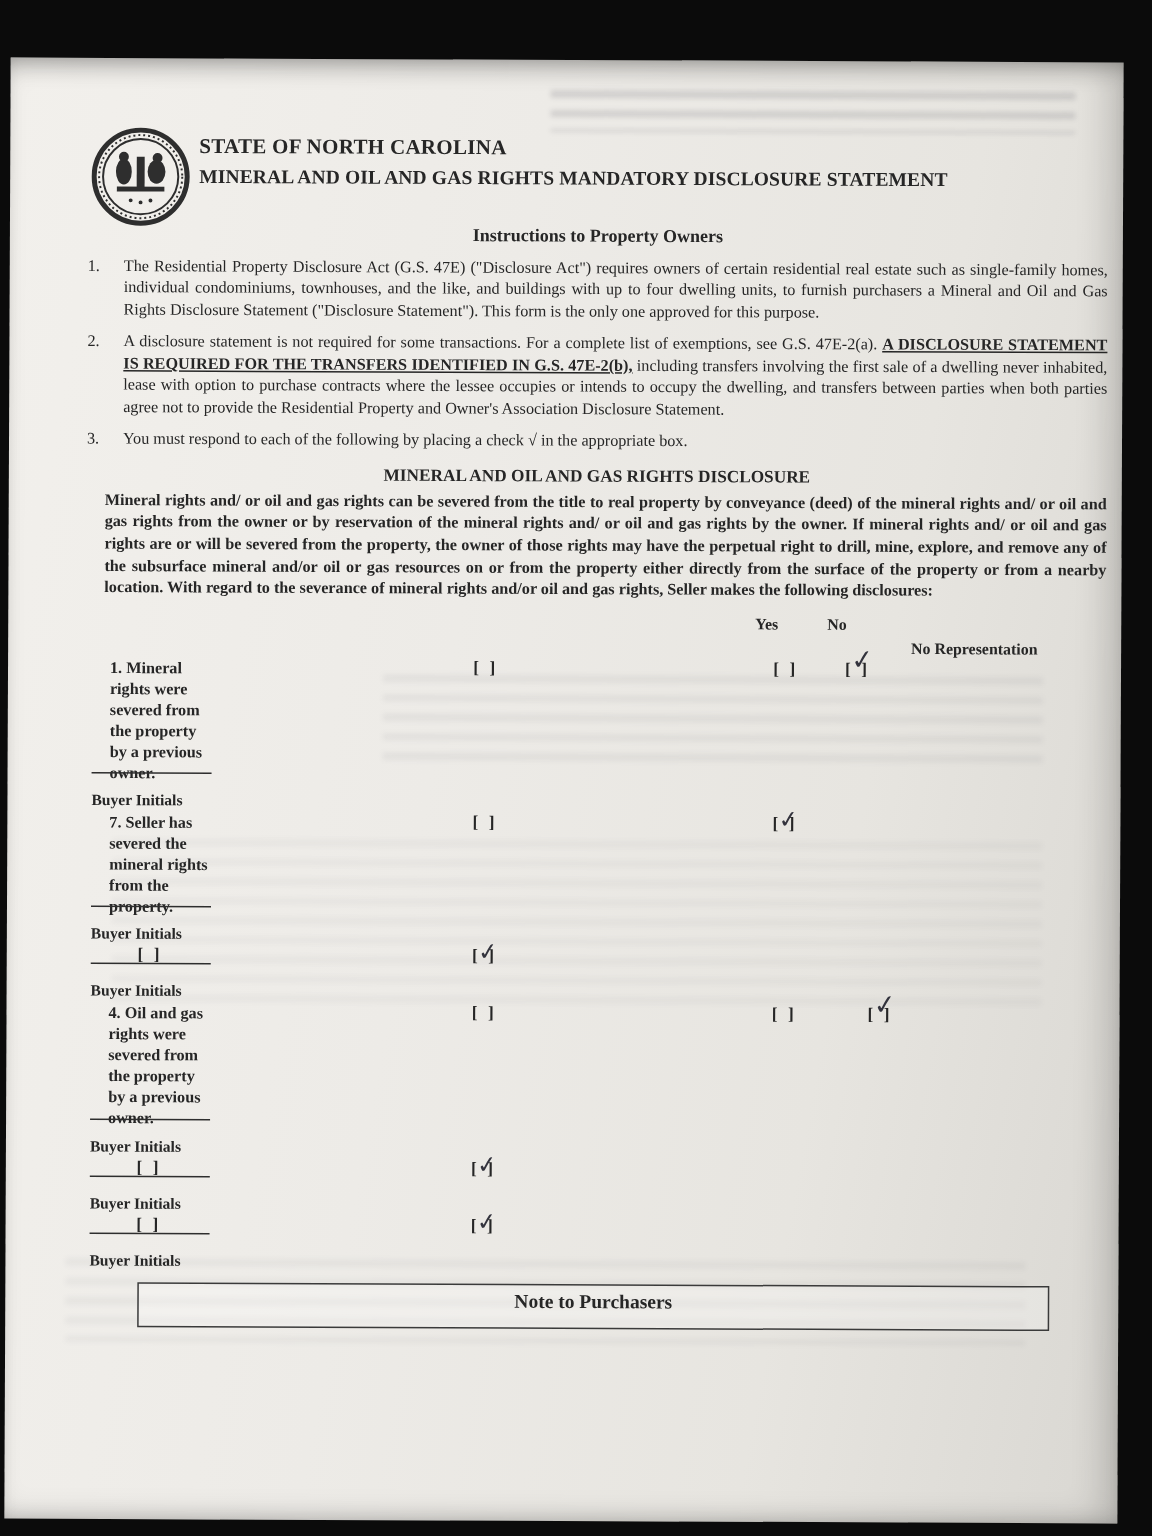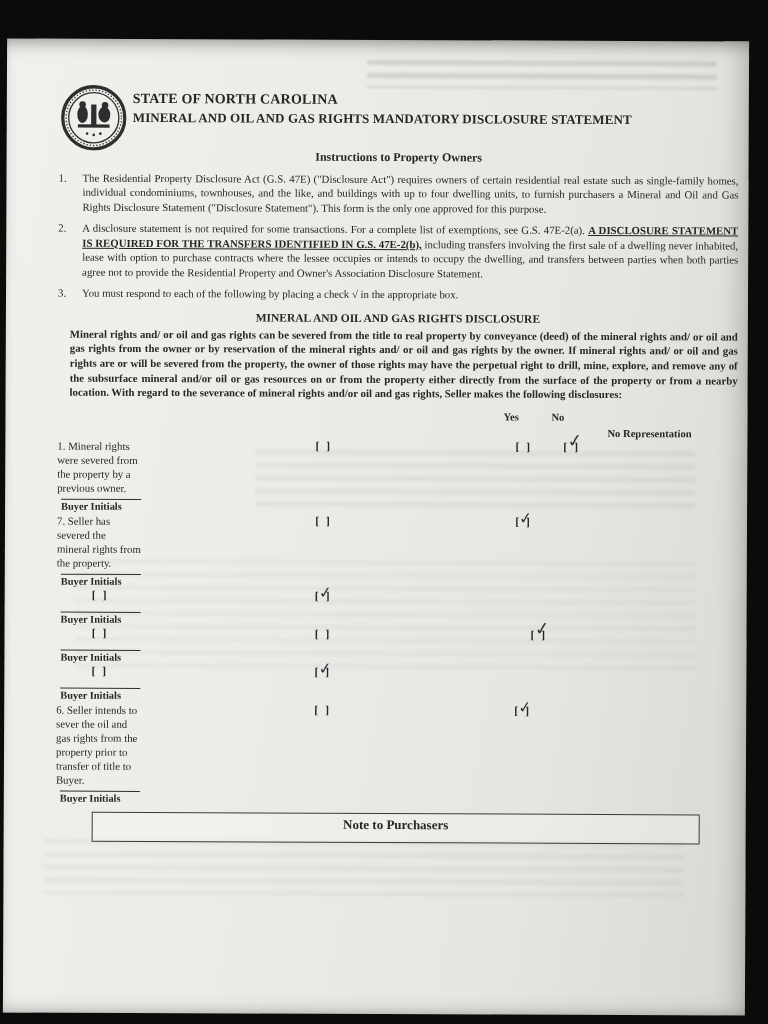--- a/index.html
+++ b/index.html
@@ -44,24 +44,24 @@
   .mogr-heading { text-align:center; font-weight:bold; font-size:11.5px; margin-top:10px; }
   .mogr-intro { font-weight:bold; font-size:10.8px; line-height:1.36; text-align:justify; margin-top:4px; padding-left:12px; }
 
   
   .dtable { margin-top:10px; font-size:10.8px; }
   .dhead, .drow { display:grid; grid-template-columns:92px 1fr 46px 52px 132px; column-gap:2px; }
   .dhead { font-weight:bold; font-size:10.6px; }
   .dhead .hc { text-align:left; }
   .dhead .hnorep { text-align:left; padding-left:2px;margin-top:16px; }
   .drow { position:relative; padding-bottom:17px; margin-top:2px; min-height:36px; }
-  .statement { font-weight:normal; line-height:1.3; padding-right:8px; }
+  .statement { font-weight:bold; line-height:1.3; padding-right:8px;margin-left:16px; }
   .initials {
     position:absolute; left:4px; bottom:0; width:80px;
-    border-top:1.5px solid #2e2e2e; font-weight:bold; font-size:10.4px; padding-top:1px;
+    border-top:1.5px solid #2e2e2e; font-weight:bold; font-size:10.4px; padding-top:13px;
   }
   .cbcell { text-align:center; }
   .cbox { position:relative; display:inline-block; font-weight:bold; letter-spacing:7px; font-size:11.5px; white-space:nowrap; }
   .check {
     position:absolute; left:4px; top:-7px;
     font-family:"DejaVu Sans", sans-serif; font-weight:bold; font-size:16px;
     color:#33333d; transform:rotate(-6deg); letter-spacing:0;
   }
   .check.tall { font-size:18px; top:-11px; }
   .norep-cell { text-align:left; padding-left:12px; }
@@ -152,35 +152,35 @@
 
       <div class="drow">
         <span class="initials">Buyer Initials</span>
         <div class="cbcell"><span class="cbox"><span>[</span><span>]</span></span></div>
         <div class="cbcell"><span class="cbox"><span>[</span><span>]</span><span class="check">✓</span></span></div>
         <div class="norep-cell"></div>
       </div>
 
       <div class="drow">
         <span class="initials">Buyer Initials</span>
+        <div class="statement">4. Oil and gas rights were severed from the property by a previous owner.</div>
         <div class="cbcell"><span class="cbox"><span>[</span><span>]</span></span></div>
         <div class="cbcell"><span class="cbox"><span>[</span><span>]</span></span></div>
         <div class="norep-cell shift"><span class="cbox"><span>[</span><span>]</span><span class="check tall">✓</span></span></div>
       </div>
 
       <div class="drow">
         <span class="initials">Buyer Initials</span>
         <div class="cbcell"><span class="cbox"><span>[</span><span>]</span></span></div>
         <div class="cbcell"><span class="cbox"><span>[</span><span>]</span><span class="check">✓</span></span></div>
         <div class="norep-cell"></div>
       </div>
 
       <div class="drow">
         <span class="initials">Buyer Initials</span>
-        <div class="statement">6. Seller intends to sever the oil and gas rights from the property prior to transfer of title to Buyer.</div>
         <div class="cbcell"><span class="cbox"><span>[</span><span>]</span></span></div>
         <div class="cbcell"><span class="cbox"><span>[</span><span>]</span><span class="check">✓</span></span></div>
         <div class="norep-cell"></div>
       </div>
     </div>
 
     <div class="notebox">
       <div class="note-heading">Note to Purchasers</div>
 
     </div>

